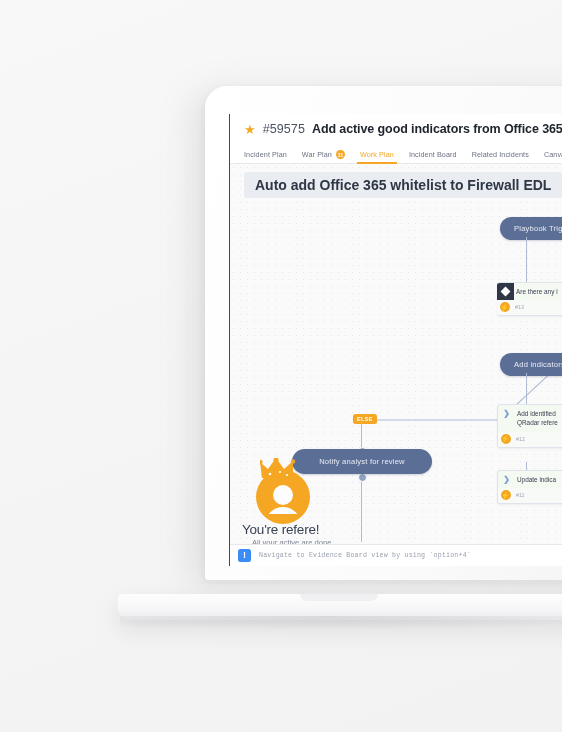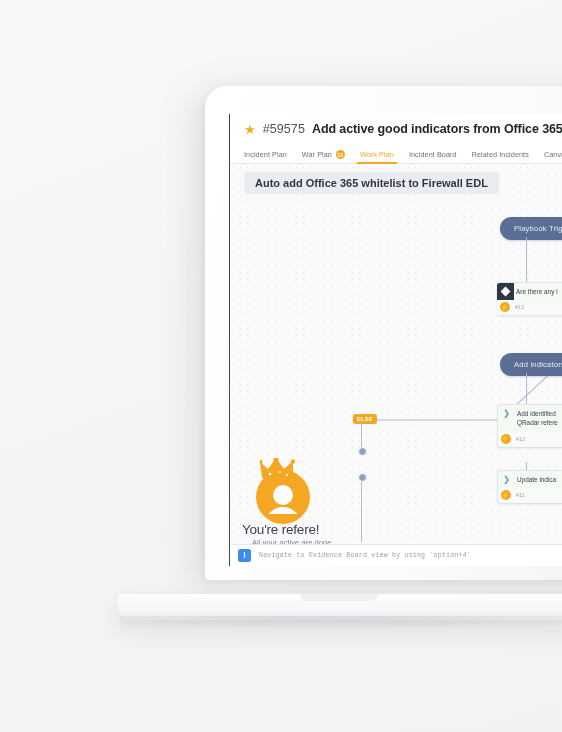--- a/index.html
+++ b/index.html
@@ -167,21 +167,21 @@
     background-size: 7px 7px;
     overflow: hidden;
   }
 
   .playbook-name {
     position: absolute;
     left: 14px;
     top: 8px;
     background: #e9ecf1;
     color: #2f3746;
-    font-size: 11px;
+    font-size: 14px;
     font-weight: 700;
     padding: 5px 11px;
     border-radius: 3px;
     white-space: nowrap;
   }
 
   
   .pill-node {
     position: absolute;
     background: #5b6e96;
@@ -478,20 +478,23 @@
           <span class="task-id">#11</span>
         </div>
       </div>
 
       <div class="conn conn-v" style="left:131px; top:256px; height:30px;"></div>
       <div class="conn conn-v" style="left:131px; top:312px; height:66px;"></div>
 
       <div class="port" style="left:128px; top:283px;"></div>
       <div class="port" style="left:128px; top:309px;"></div>
 
+      <div class="pill-node" style="left:62px; top:285px; width:140px; box-sizing:border-box; text-align:center; padding:8px 10px;">
+        <span>Notify analyst for review</span>
+      </div>
 
       <div class="mascot">
         <div class="mascot-circle"></div>
         <div class="mascot-head"></div>
         <div class="mascot-body"></div>
         <svg class="crown" viewBox="0 0 46 22">
           <path d="M2 20 L0 4 L8 11 L16 0 L24 11 L33 3 L33 20 Z" fill="#f5a623"></path>
           <circle cx="16" cy="2" r="2.6" fill="#f5a623"></circle>
           <circle cx="0.5" cy="4" r="2.2" fill="#f5a623"></circle>
           <circle cx="33" cy="3.5" r="2.2" fill="#f5a623"></circle>

